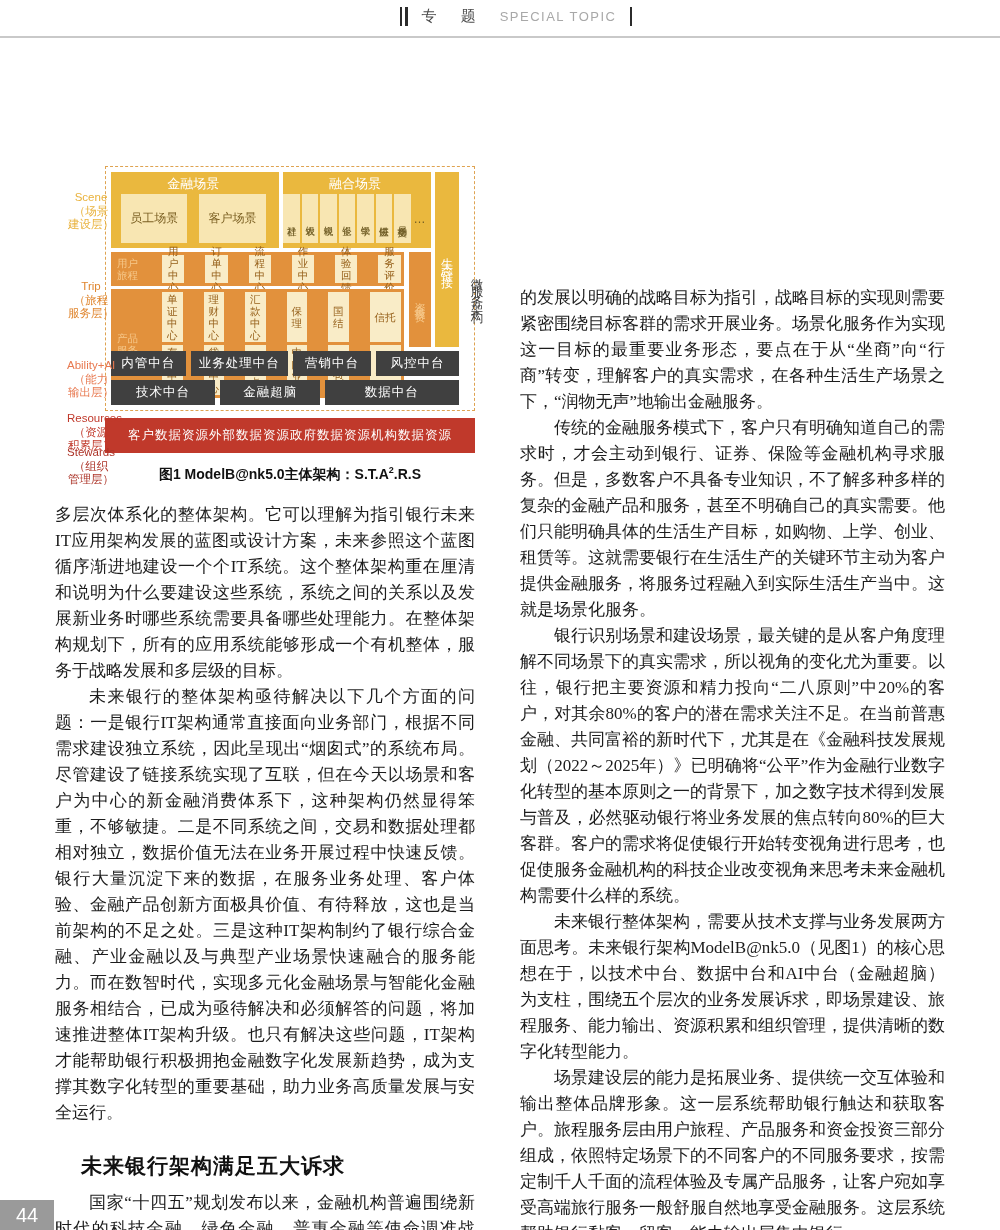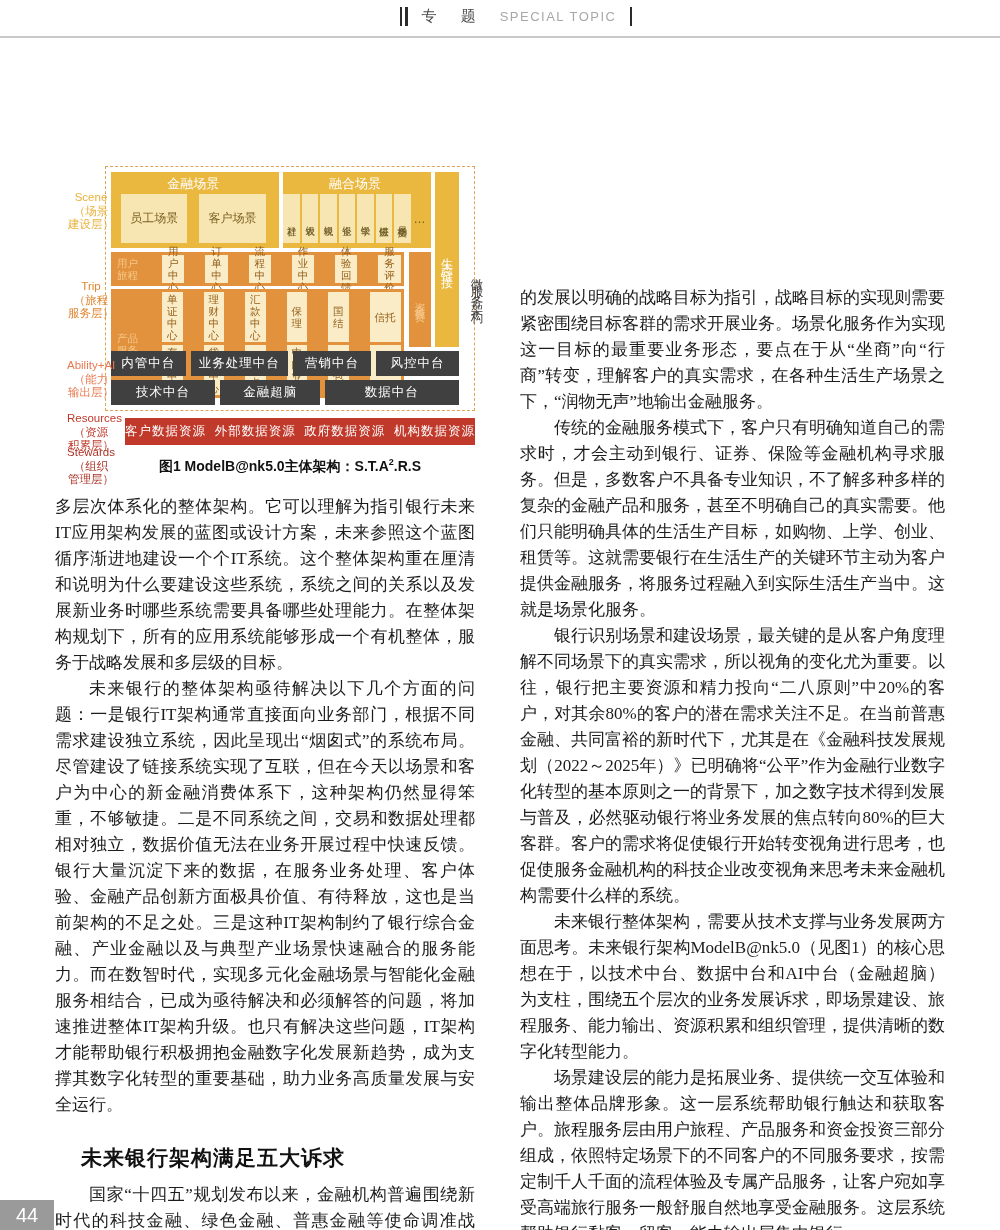--- a/index.html
+++ b/index.html
@@ -83,22 +83,22 @@
     writing-mode:vertical-rl; text-orientation:upright; font-size:11px; letter-spacing:3px;
     display:flex; align-items:center; justify-content:center; }
 
   
   .ability-area { grid-row:3; grid-column:1 / span 2; display:flex; flex-direction:column; gap:4px; }
   .ab-row { display:flex; gap:5px; flex:1; }
   .ab-cell { background:#404040; color:#fff; font-size:12.5px;
     display:flex; align-items:center; justify-content:center; letter-spacing:1px; }
 
   
-  .res-bar { margin-top:7px; height:27px; background:#c0392b; color:#fff;
-    display:flex; align-items:center; justify-content:space-between; font-size:12.5px; letter-spacing:1px;margin-left:20px; }
+  .res-bar { margin-top:7px; height:35px; background:#c0392b; color:#fff;
+    display:flex; align-items:center; justify-content:center; font-size:12.5px; letter-spacing:1px; }
   .stw-row { margin-top:7px; height:27px; display:flex; gap:7px; }
   .stw-cell { background:#ac3327; color:#fff; font-size:12.5px; letter-spacing:1px;
     display:flex; align-items:center; justify-content:center; }
 
   .fig-caption { text-align:center; margin:12px 0 18px 0; font-size:14px; font-weight:bold;
     color:#111; font-family:"Liberation Sans", sans-serif; }
   .fig-caption sup { font-size:9px; }
 
   
   .page-tab { position:absolute; left:0; bottom:0; width:54px; height:30px; background:#9a9a9a;

